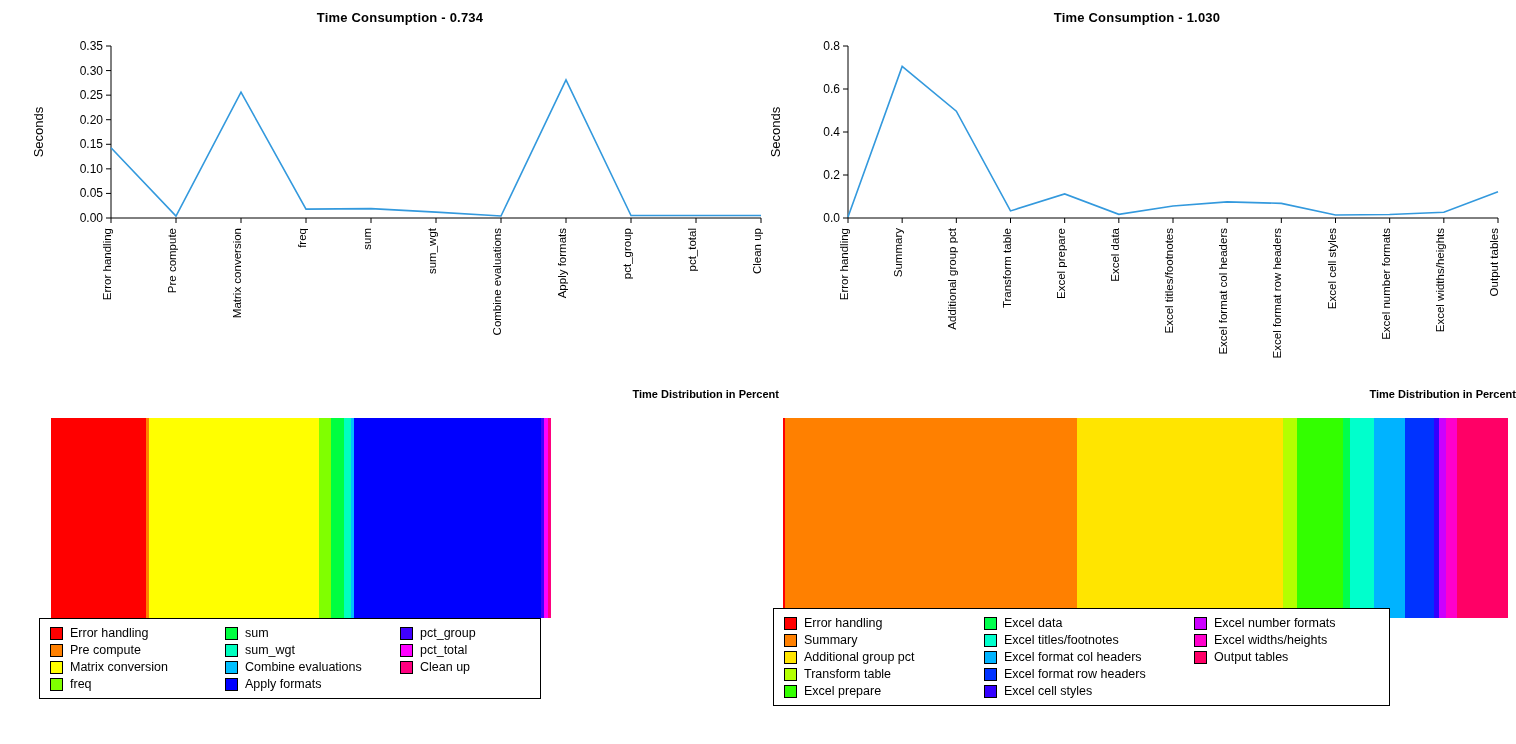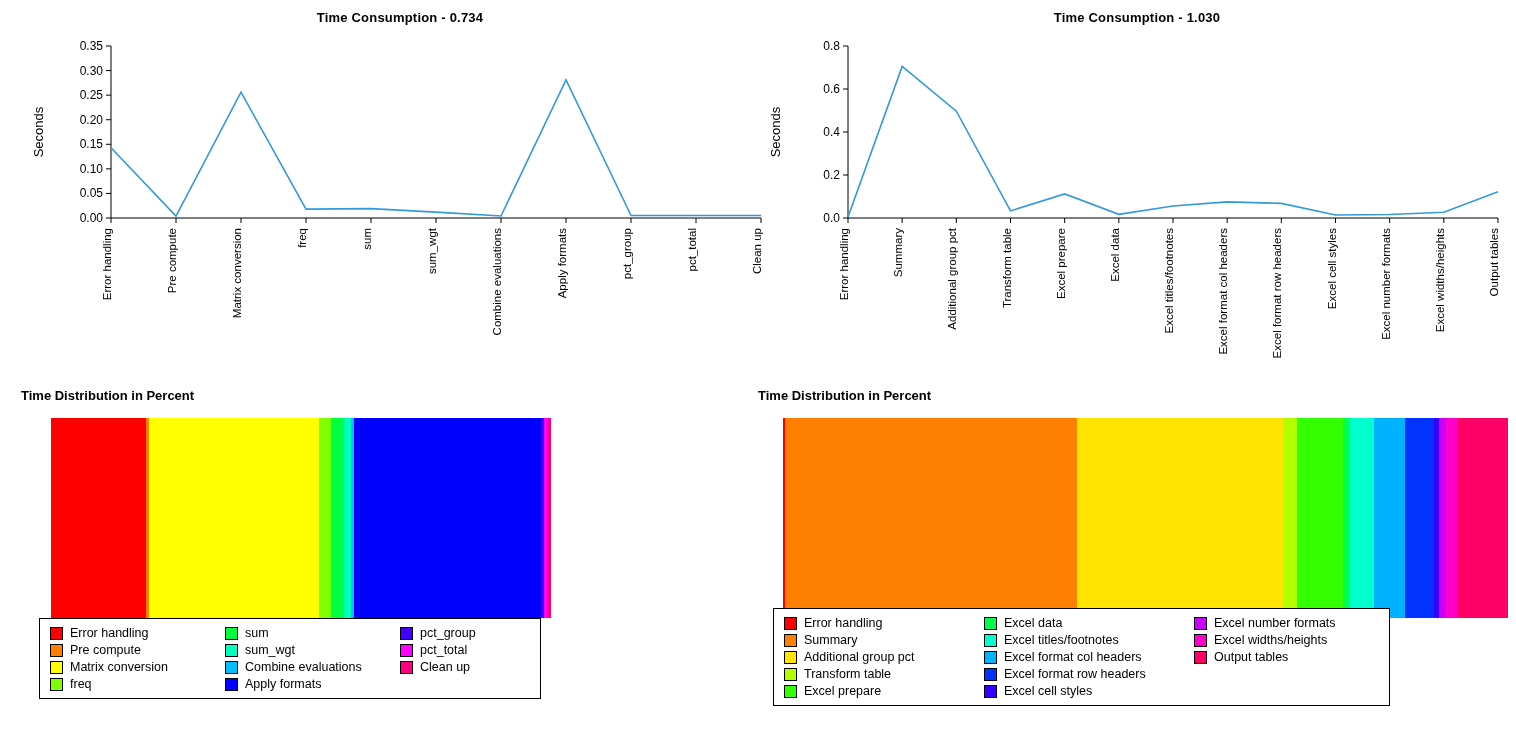--- a/index.html
+++ b/index.html
@@ -38,22 +38,22 @@
     position: absolute;
     top: 38px;
     left: 0;
     width: 758px;
     height: 330px;
   }
   .bar-title {
     position: absolute;
     left: 0;
     width: 758px;
-    text-align: left;
-    font-size: 13px;
+    text-align: right;
+    font-size: 11px;
     font-weight: bold;
     top: 388px;
   }
   .stacked-wrap {
     position: absolute;
     top: 418px;
     height: 200px;
   }
   .stacked-bar {
     display: flex;

